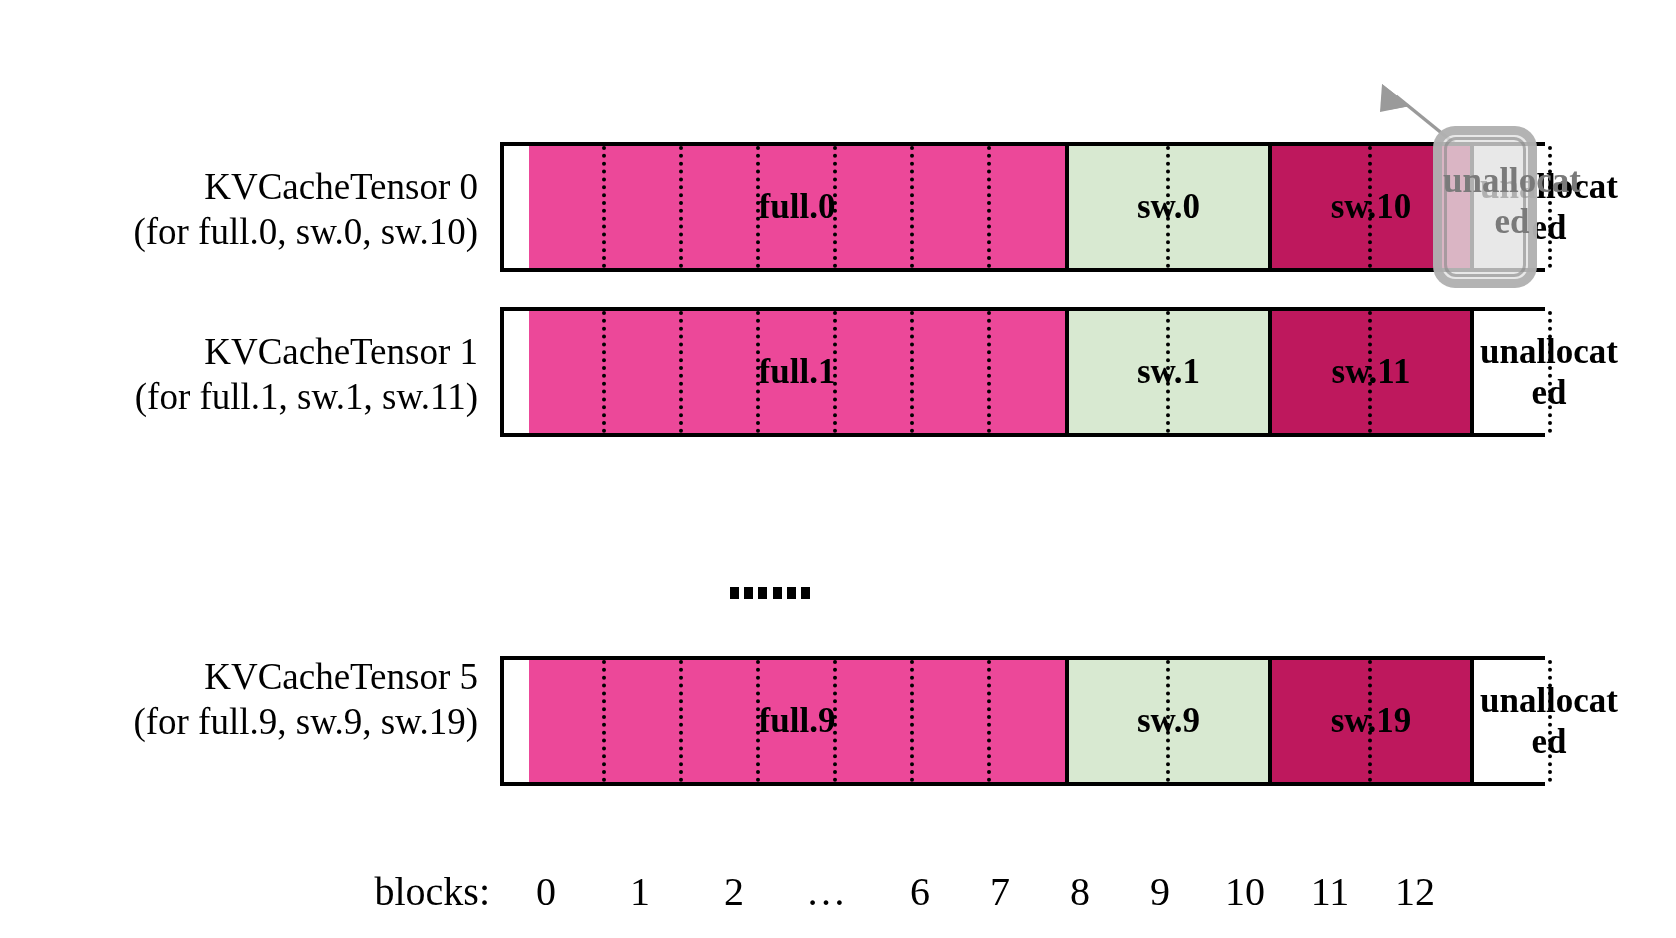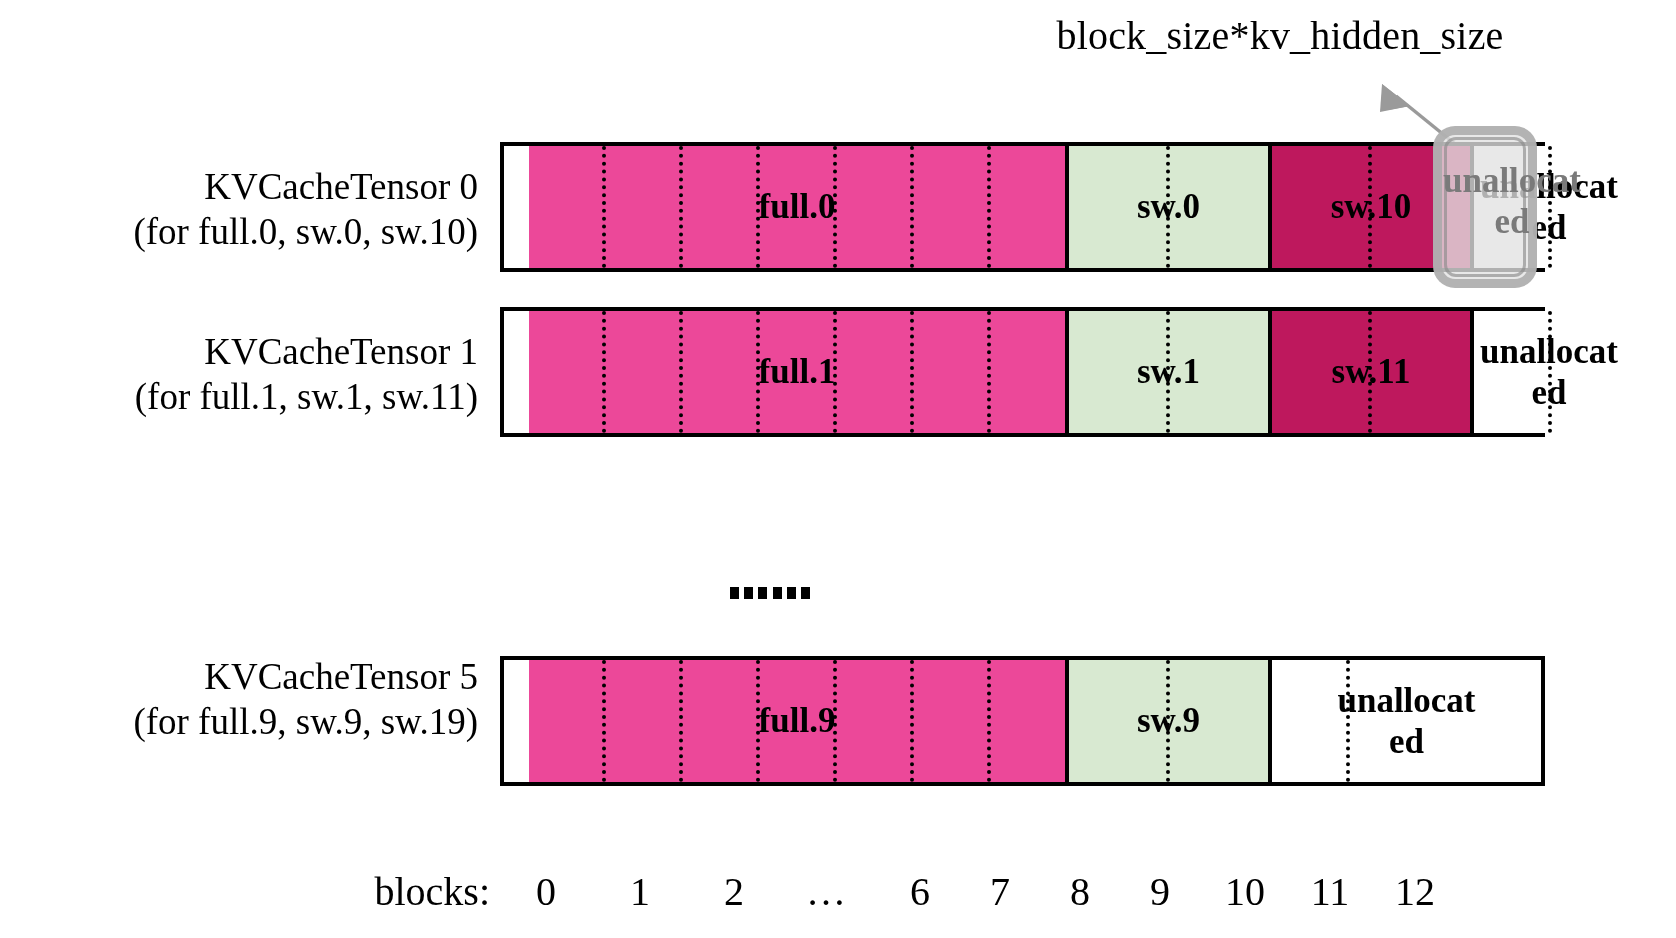--- a/index.html
+++ b/index.html
@@ -158,21 +158,20 @@
     width:80px;
     margin-left:-40px;
     text-align:center;
   }
 </style>
 </head>
 <body>
 
 <div id="stage">
 
-  <div class="annot-text">block_size*kv_hidden_size</div>
 
   <svg class="arrow-svg" viewBox="0 0 180 90" xmlns="http://www.w3.org/2000/svg">
     <line x1="130" y1="78" x2="66" y2="26" stroke="#9a9a9a" stroke-width="3.5"></line>
     <polygon points="52,14 80,36 58,40 54,40" fill="#9a9a9a"></polygon>
     <polygon points="52,14 80,36 50,42" fill="#9a9a9a"></polygon>
   </svg>
 
   <div class="row-label" style="top:164px;">
     <span class="l1">KVCacheTensor 0</span>
     <span class="l2">(for full.0, sw.0, sw.10)</span>
@@ -254,20 +253,24 @@
       <span class="divider" style="left:150px;"></span>
       <span class="divider" style="left:227px;"></span>
       <span class="divider" style="left:304px;"></span>
       <span class="divider" style="left:381px;"></span>
       <span class="divider" style="left:458px;"></span>
       <span class="seg-label">full.9</span>
     </div>
     <div class="seg swa">
       <span class="divider" style="left:97px;"></span>
       <span class="seg-label">sw.9</span>
+    </div>
+    <div class="seg swb">
+      <span class="divider" style="left:96px;"></span>
+      <span class="seg-label">sw.19</span>
     </div>
     <div class="seg unalloc">
       <span class="divider" style="left:74px;"></span>
       <span class="seg-label">unallocated</span>
     </div>
   </div>
 
   <div class="axis">
     <div class="axis-title">blocks:</div>
     <div class="axis-ticks" id="axis-ticks">

